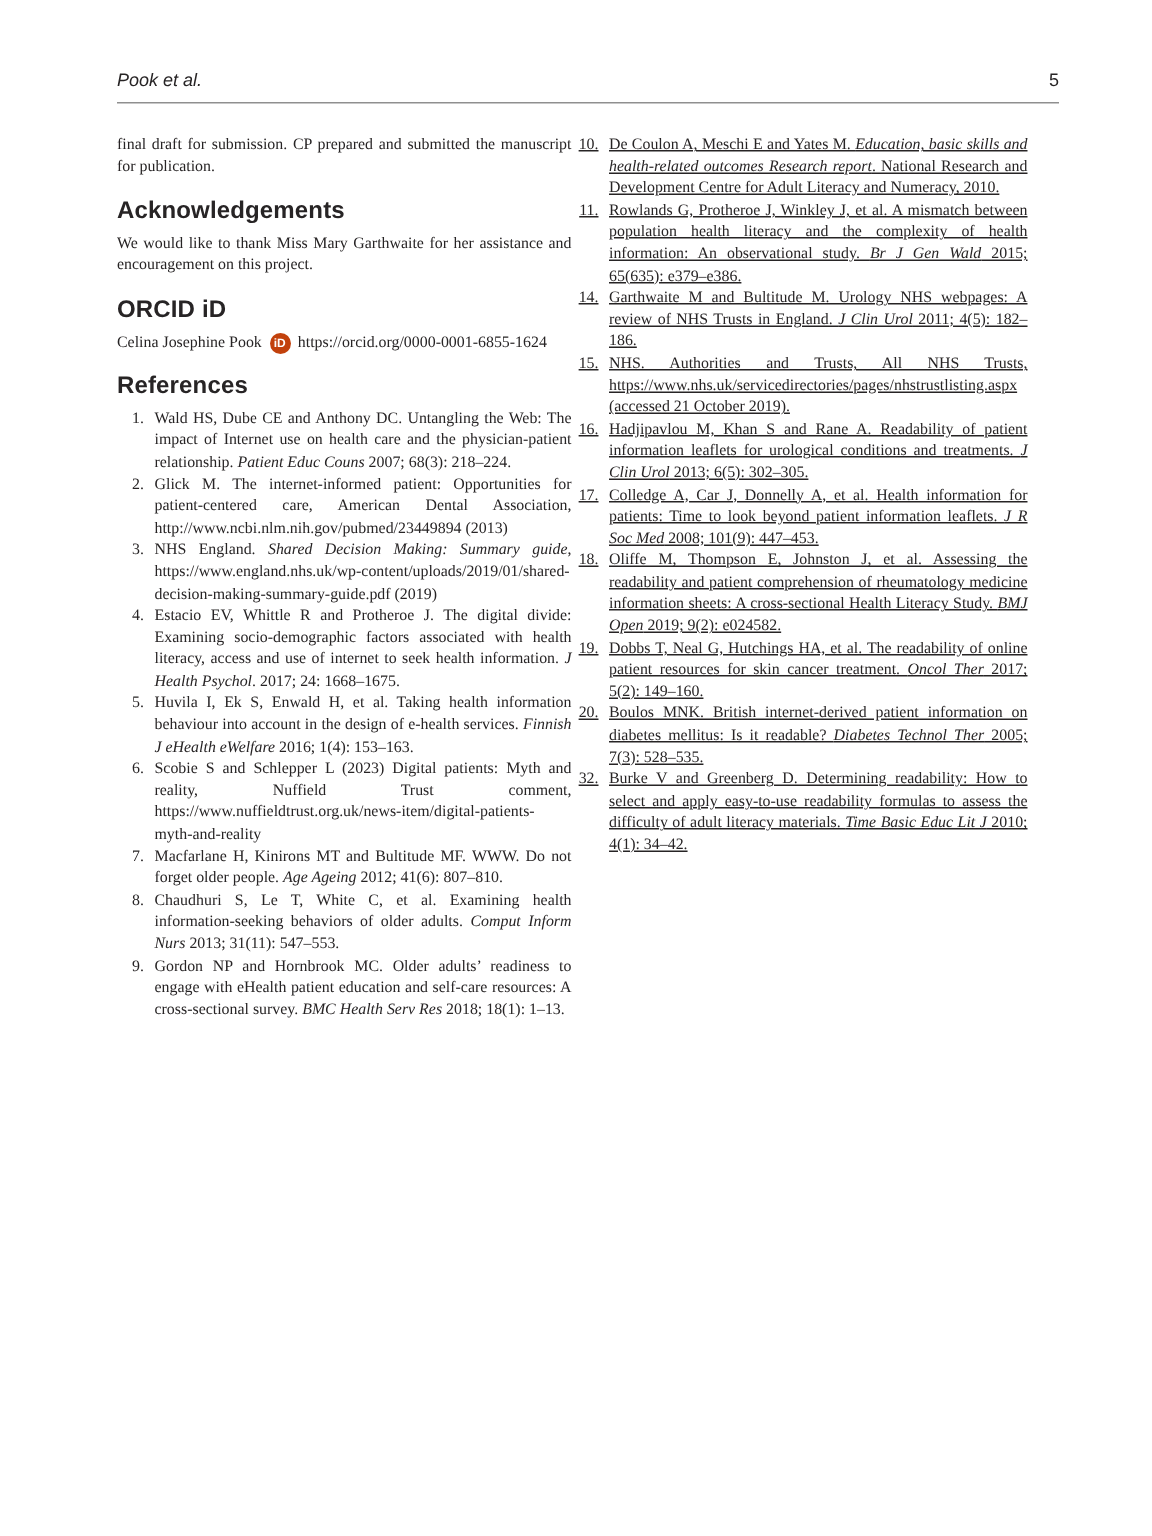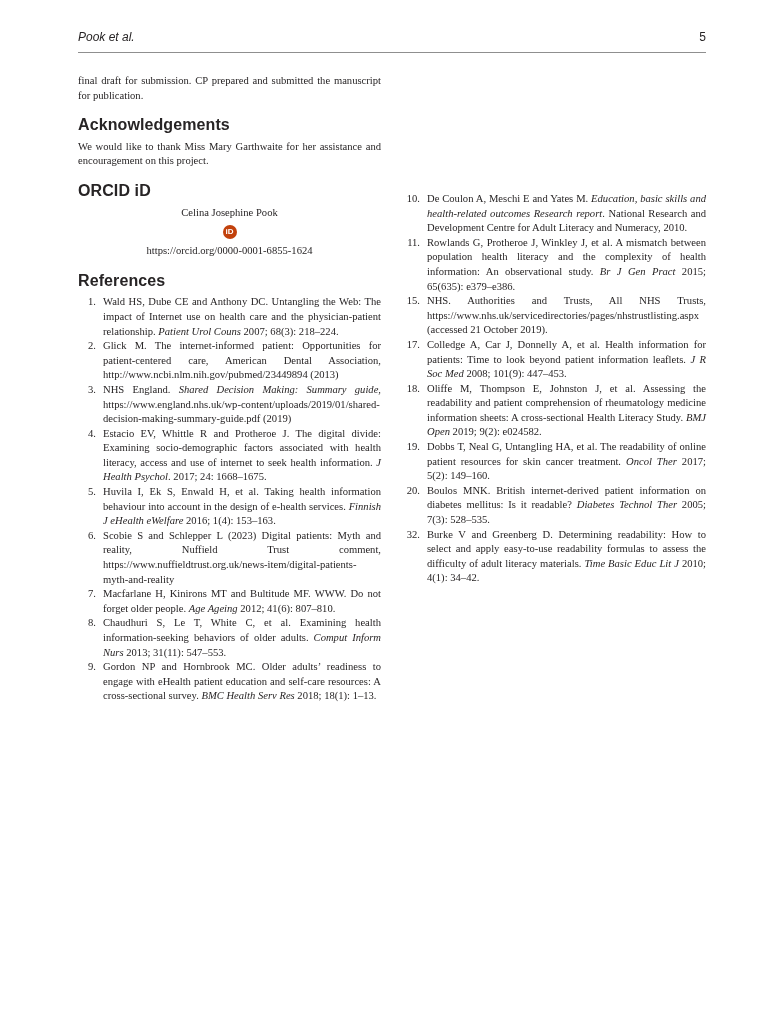--- a/index.html
+++ b/index.html
@@ -9,63 +9,60 @@
     height: 1024px;
     background: #ffffff;
     font-family: "Liberation Serif", serif;
     color: #272425;
     overflow: hidden;
     margin: 0 auto;
   }
   .content {
     position: absolute;
     left: 78px;
-    top: 30px;
+    top: 46px;
     width: 628px;
   }
   .header-row {
     display: flex;
     justify-content: space-between;
     align-items: flex-end;
     font-family: "Liberation Sans", sans-serif;
     font-size: 12px;
     padding-bottom: 8px;
     border-bottom: 1px solid #8f8f8f;
   }
   .running-head { font-style: italic; }
   .page-number { font-style: normal; }
   .columns {
     display: flex;
-    gap: 21px;
     margin-top: 21px;
-    align-items: center;
   }
   .col {
     font-size: 10.6px;
     line-height: 14.6px;
     text-align: justify;
   }
   .col-left  { width: 303px; }
-  .col-right { width: 304px; }
+  .col-right { width: 304px; text-decoration: underline; }
   .col p { margin: 0; }
   h2.section {
     font-family: "Liberation Sans", sans-serif;
     font-size: 16px;
     font-weight: bold;
     letter-spacing: 0.1px;
     margin: 15px 0 7px 0;
     text-align: left;
   }
   .orcid-line {
     display: flex;
     align-items: center;
     gap: 5px;
     white-space: nowrap;
     text-align: left;
-    flex-direction: column;
   }
   .orcid-badge {
     flex: none;
     width: 14px;
     height: 14px;
     border-radius: 50%;
     background: #A6CE39;
     color: #ffffff;
     font-family: "Liberation Sans", sans-serif;
     font-size: 8px;
@@ -113,21 +110,21 @@
           <span class="orcid-badge" style="background: #c2410c;">
               <span>iD</span>
             </span>
           <span>https://orcid.org/0000-0001-6855-1624</span>
         </div>
 
         <h2 class="section">References</h2>
         <div>
             <div class="ref">
               <span class="ref-num">1.</span>
-              <span class="ref-text"><span>Wald HS, Dube CE and Anthony DC. Untangling the Web: The impact of Internet use on health care and the physician-patient relationship. </span><span class="it">Patient Urol Couns</span><span> 2007; 68(3): 218–224.</span></span>
+              <span class="ref-text"><span>Wald HS, Dube CE and Anthony DC. Untangling the Web: The impact of Internet use on health care and the physician-patient relationship. </span><span class="it">Patient Educ Couns</span><span> 2007; 68(3): 218–224.</span></span>
             </div>
             <div class="ref">
               <span class="ref-num">2.</span>
               <span class="ref-text"><span>Glick M. The internet-informed patient: Opportunities for patient-centered care, American Dental Association, http://www.ncbi.nlm.nih.gov/pubmed/23449894 (2013)</span></span>
             </div>
             <div class="ref">
               <span class="ref-num">3.</span>
               <span class="ref-text"><span>NHS England. </span><span class="it">Shared Decision Making: Summary guide</span><span>, https://www.england.nhs.uk/wp-content/uploads/2019/01/shared-decision-making-summary-guide.pdf (2019)</span></span>
             </div>
             <div class="ref">
@@ -158,37 +155,45 @@
       </div>
 
       <div class="col col-right">
         <div>
             <div class="ref">
               <span class="ref-num">10.</span>
               <span class="ref-text"><span>De Coulon A, Meschi E and Yates M. </span><span class="it">Education, basic skills and health-related outcomes Research report</span><span>. National Research and Development Centre for Adult Literacy and Numeracy, 2010.</span></span>
             </div>
             <div class="ref">
               <span class="ref-num">11.</span>
-              <span class="ref-text"><span>Rowlands G, Protheroe J, Winkley J, et al. A mismatch between population health literacy and the complexity of health information: An observational study. </span><span class="it">Br J Gen Pract</span><span> 2015; 65(635): e379–e386.</span></span>
+              <span class="ref-text"><span>Rowlands G, Protheroe J, Winkley J, et al. A mismatch between population health literacy and the complexity of health information: An observational study. </span><span class="it">Br J Gen Wald</span><span> 2015; 65(635): e379–e386.</span></span>
+            </div>
+            <div class="ref">
+              <span class="ref-num">14.</span>
+              <span class="ref-text"><span>Garthwaite M and Bultitude M. Urology NHS webpages: A review of NHS Trusts in England. </span><span class="it">J Clin Urol</span><span> 2011; 4(5): 182–186.</span></span>
             </div>
             <div class="ref">
               <span class="ref-num">15.</span>
               <span class="ref-text"><span>NHS. Authorities and Trusts, All NHS Trusts, https://www.nhs.uk/servicedirectories/pages/nhstrustlisting.aspx (accessed 21 October 2019).</span></span>
             </div>
             <div class="ref">
+              <span class="ref-num">16.</span>
+              <span class="ref-text"><span>Hadjipavlou M, Khan S and Rane A. Readability of patient information leaflets for urological conditions and treatments. </span><span class="it">J Clin Urol</span><span> 2013; 6(5): 302–305.</span></span>
+            </div>
+            <div class="ref">
               <span class="ref-num">17.</span>
               <span class="ref-text"><span>Colledge A, Car J, Donnelly A, et al. Health information for patients: Time to look beyond patient information leaflets. </span><span class="it">J R Soc Med</span><span> 2008; 101(9): 447–453.</span></span>
             </div>
             <div class="ref">
               <span class="ref-num">18.</span>
               <span class="ref-text"><span>Oliffe M, Thompson E, Johnston J, et al. Assessing the readability and patient comprehension of rheumatology medicine information sheets: A cross-sectional Health Literacy Study. </span><span class="it">BMJ Open</span><span> 2019; 9(2): e024582.</span></span>
             </div>
             <div class="ref">
               <span class="ref-num">19.</span>
-              <span class="ref-text"><span>Dobbs T, Neal G, Untangling HA, et al. The readability of online patient resources for skin cancer treatment. </span><span class="it">Oncol Ther</span><span> 2017; 5(2): 149–160.</span></span>
+              <span class="ref-text"><span>Dobbs T, Neal G, Hutchings HA, et al. The readability of online patient resources for skin cancer treatment. </span><span class="it">Oncol Ther</span><span> 2017; 5(2): 149–160.</span></span>
             </div>
             <div class="ref">
               <span class="ref-num">20.</span>
               <span class="ref-text"><span>Boulos MNK. British internet-derived patient information on diabetes mellitus: Is it readable? </span><span class="it">Diabetes Technol Ther</span><span> 2005; 7(3): 528–535.</span></span>
             </div>
             <div class="ref">
               <span class="ref-num">32.</span>
               <span class="ref-text"><span>Burke V and Greenberg D. Determining readability: How to select and apply easy-to-use readability formulas to assess the difficulty of adult literacy materials. </span><span class="it">Time Basic Educ Lit J</span><span> 2010; 4(1): 34–42.</span></span>
             </div>
           </div>

